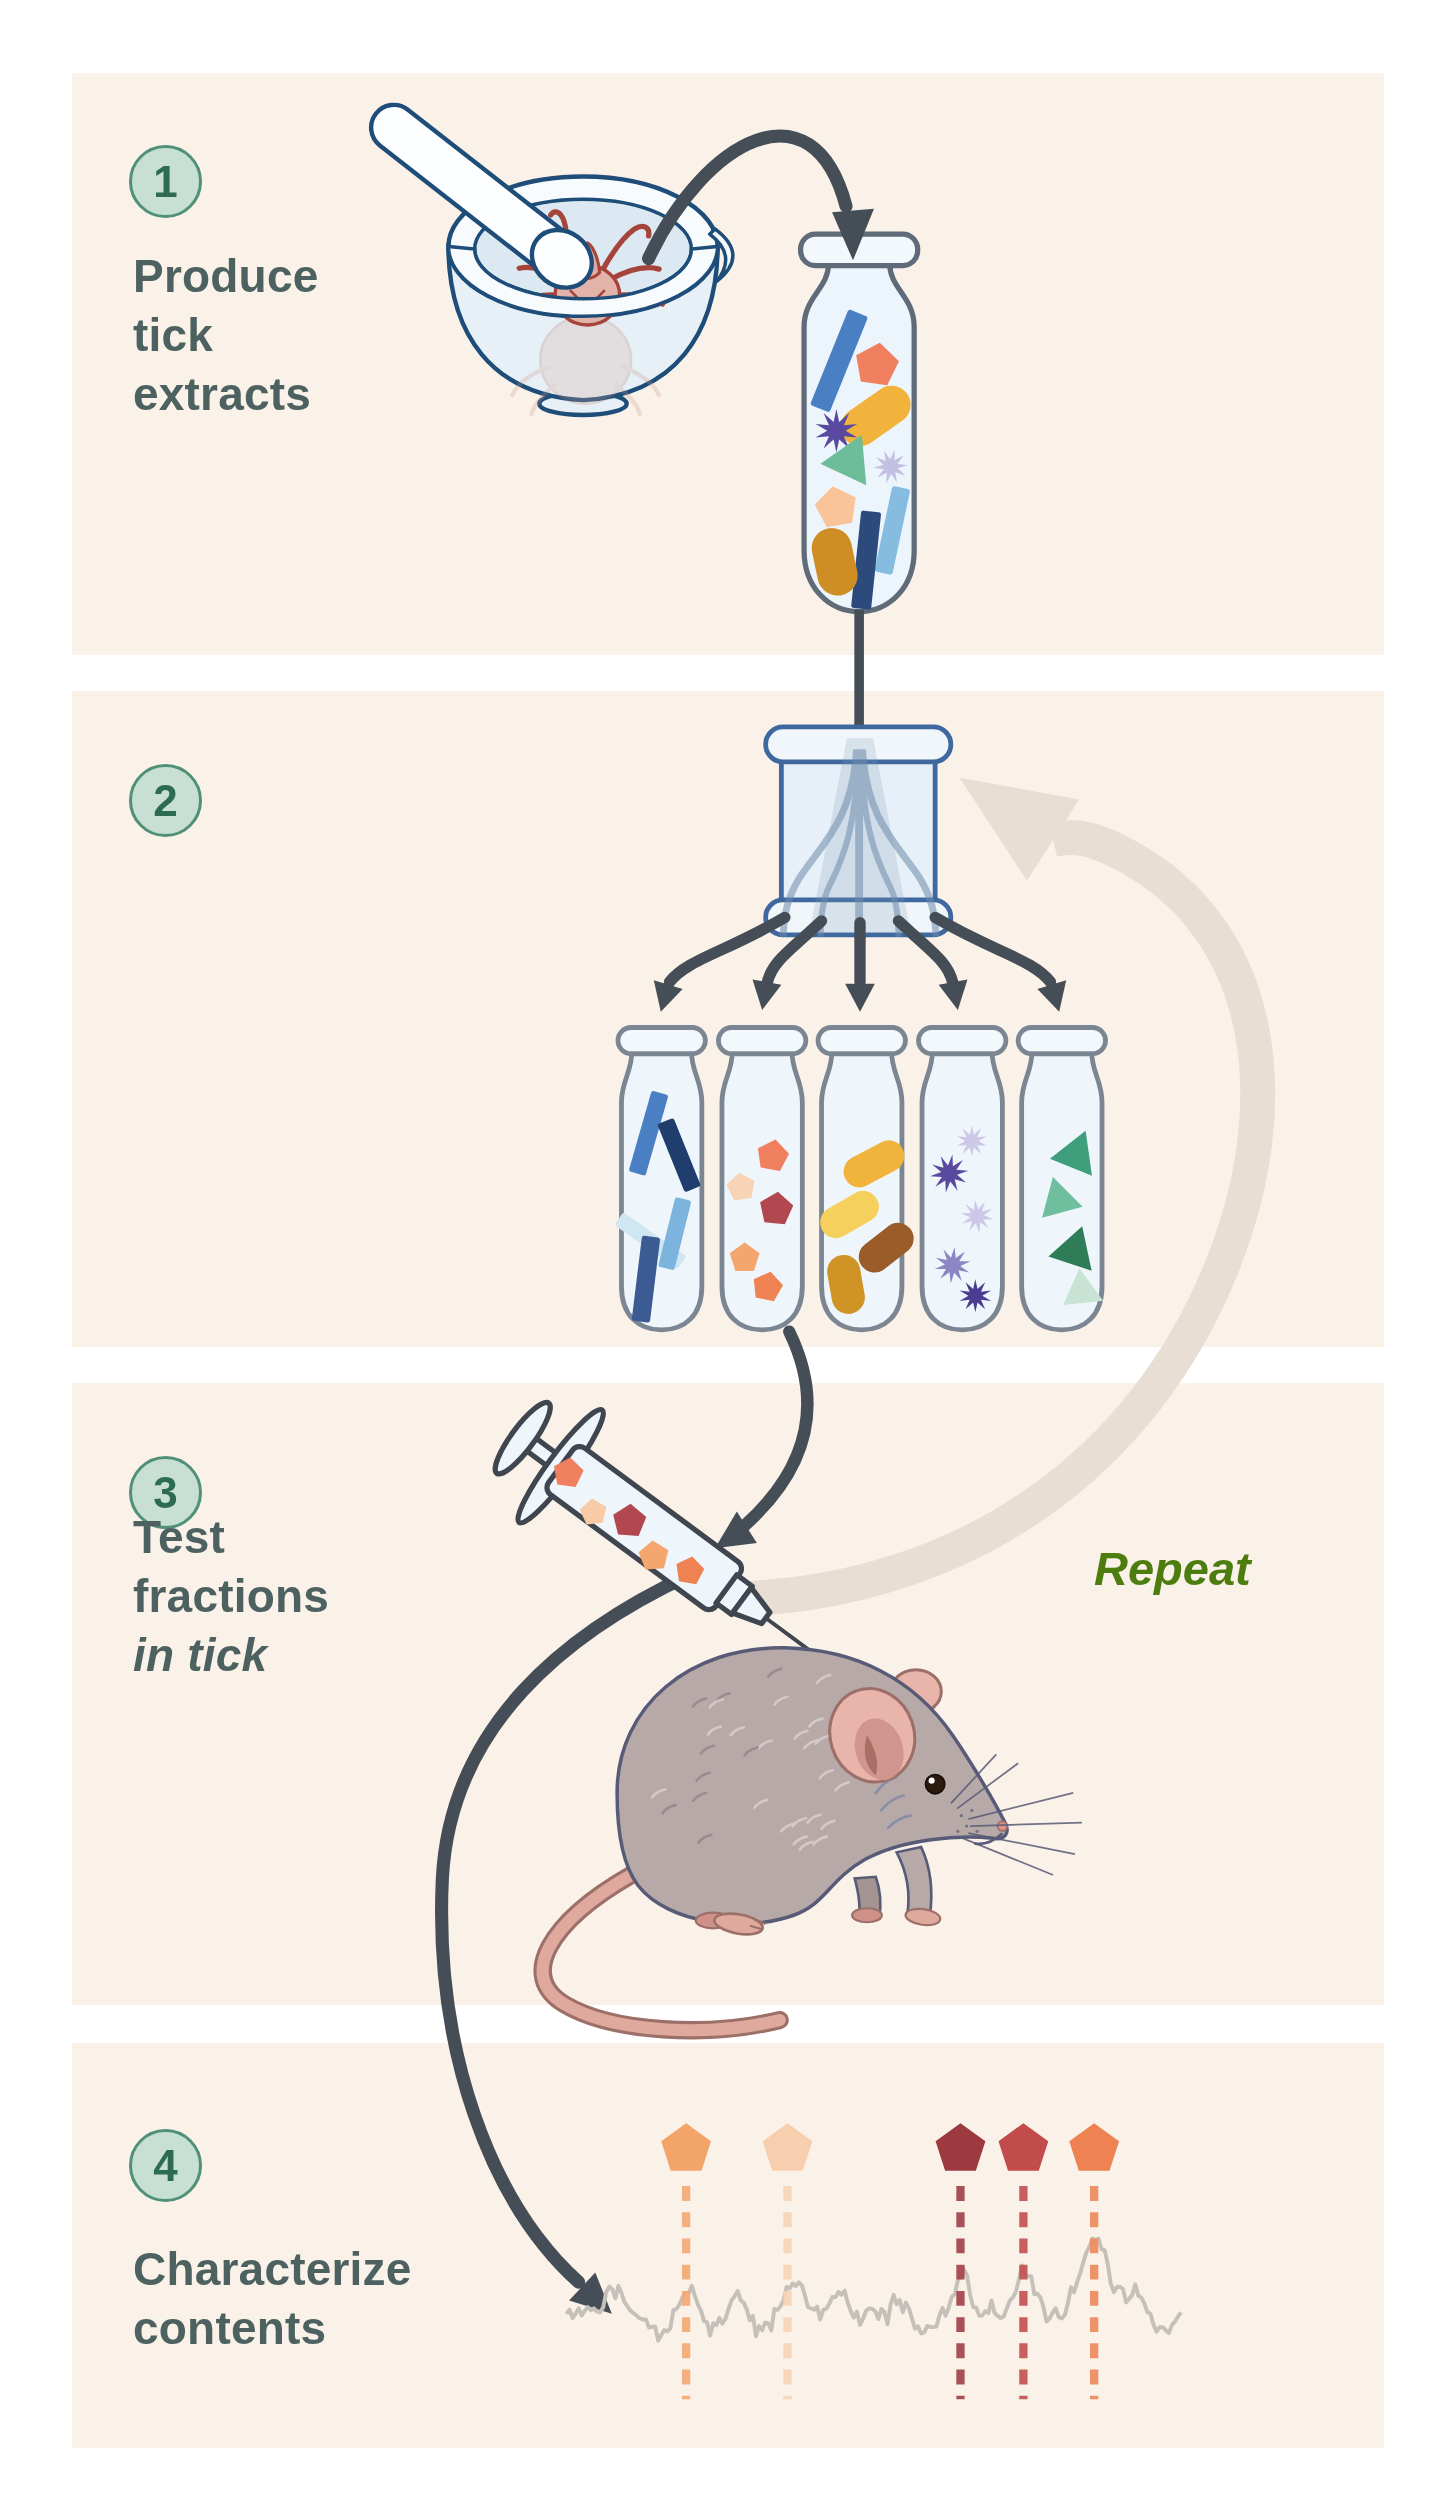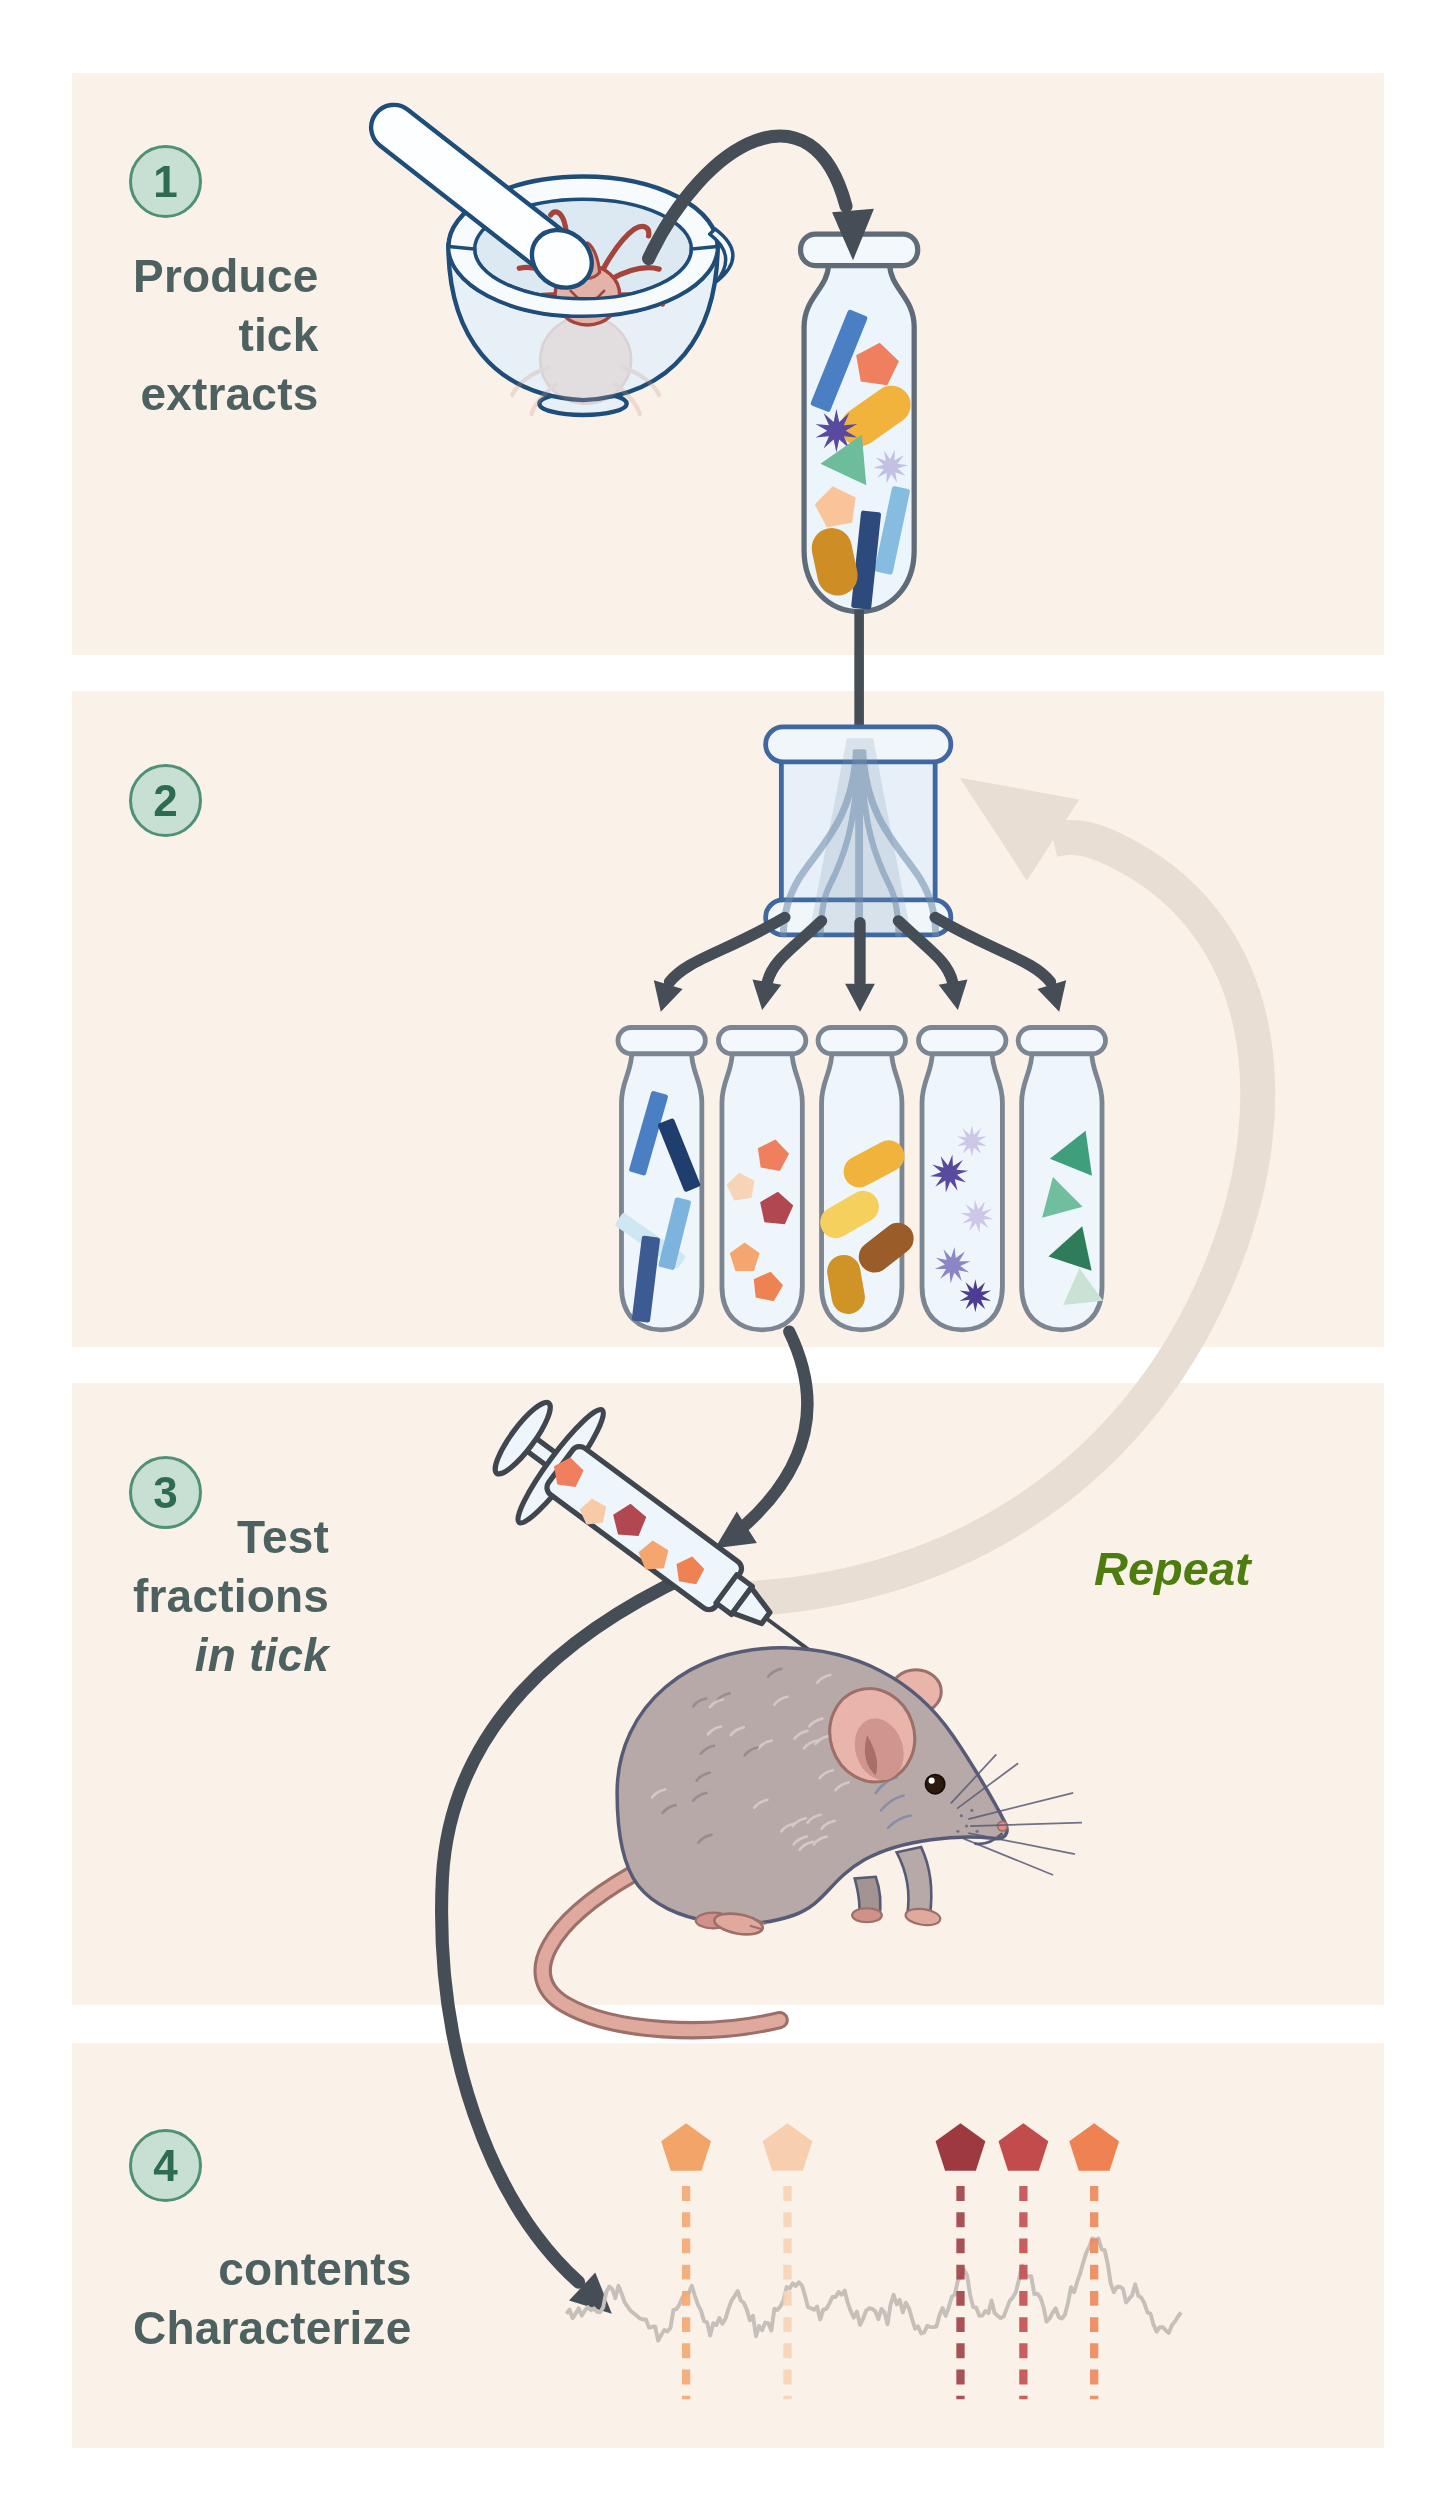--- a/index.html
+++ b/index.html
@@ -4,21 +4,21 @@
 <style>
   html,body{margin:0;padding:0;background:#ffffff;}
   .page{position:relative;width:1457px;height:2512px;background:#ffffff;overflow:hidden;
         font-family:"Liberation Sans",sans-serif;}
   .panel{position:absolute;left:72px;width:1312px;background:#faf2e9;z-index:0;}
   .art{position:absolute;left:0;top:0;z-index:1;pointer-events:none;}
   .overlay{position:absolute;z-index:2;}
   .badge{left:129px;width:73px;height:73px;border-radius:50%;background:#c8e0d4;
          border:3.5px solid #4f9077;color:#2d6b53;font-size:44px;font-weight:bold;
          display:flex;align-items:center;justify-content:center;box-sizing:border-box;}
-  .title{left:133px;font-size:46px;line-height:59px;color:#4d6260;font-weight:700;letter-spacing:0.2px;text-align:right;}
+  .title{left:133px;font-size:46px;line-height:59px;color:#4d6260;font-weight:700;letter-spacing:0.2px;}
   .tl{display:block;}
   .italic{font-style:italic;}
   .repeat-label{left:1094px;top:1541px;font-size:47px;font-style:italic;color:#4d7c0f;font-weight:700;}
 </style>
 </head>
 <body>
 
 <div class="page">
 
   <div class="panel" style="top:73px;height:582px;"></div>
@@ -311,19 +311,19 @@
   <div class="overlay title" style="top:1508px;">
     <span class="tl">Test</span>
     <span class="tl">fractions</span>
     <span class="tl italic">in tick</span>
   </div>
 
   <div class="overlay badge" style="top:2129px;">
       <span>4</span>
     </div>
   <div class="overlay title" style="top:2240px;">
+    <span class="tl">Characterize</span>
     <span class="tl">contents</span>
-    <span class="tl">Characterize</span>
   </div>
 
   <div class="overlay repeat-label">Repeat</div>
 </div>
 
 
 </body></html>

